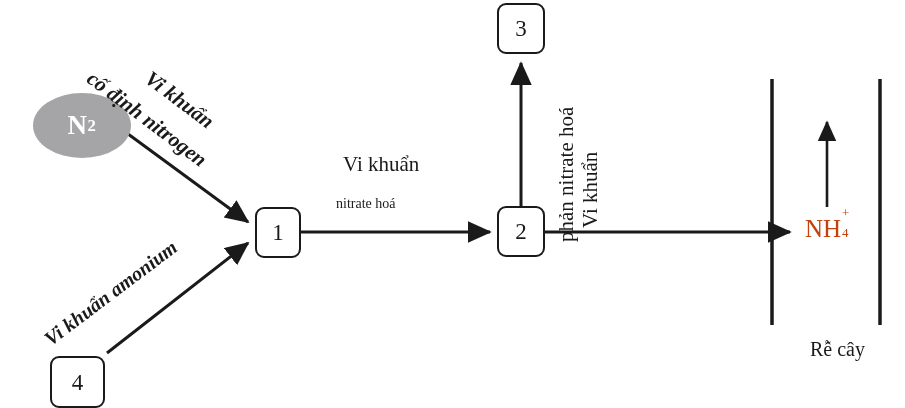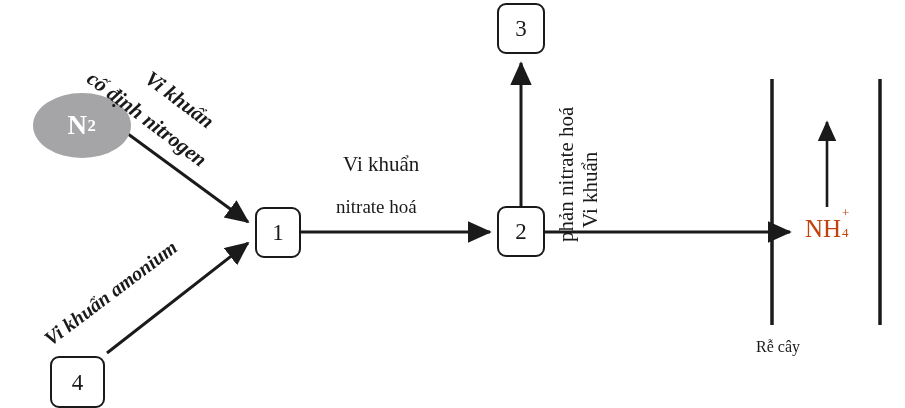--- a/index.html
+++ b/index.html
@@ -94,21 +94,21 @@
   }
 
   .flat-label {
     position: absolute;
     white-space: nowrap;
     font-family: "Liberation Serif", "DejaVu Serif", serif;
     color: #1a1a1a;
     text-align: center;
   }
   #label-nitrate-line1 { left: 343px; top: 152px; font-size: 21px; }
-  #label-nitrate-line2 { left: 336px; top: 196px; font-size: 19px; }
+  #label-nitrate-line2 { left: 336px; top: 196px; font-size: 14px; }
 
   .vert-label {
     position: absolute;
     white-space: nowrap;
     font-family: "Liberation Serif", "DejaVu Serif", serif;
     color: #1a1a1a;
     transform: rotate(-90deg);
     transform-origin: left top;
   }
   #label-denitri-line1 { left: 578px; top: 228px; font-size: 21px; }
@@ -140,24 +140,24 @@
   #nh4-charge-stack .sub {
     position: absolute;
     left: 1px;
     top: 14px;
     font-size: 13px;
     line-height: 1;
   }
 
   #root-caption {
     position: absolute;
-    left: 756px;
+    left: 810px;
     top: 338px;
     font-family: "Liberation Serif", "DejaVu Serif", serif;
-    font-size: 16px;
+    font-size: 20px;
     color: #1a1a1a;
     white-space: nowrap;
   }
 </style>
 </head>
 <body>
 
 <div id="diagram-root">
 
   <svg id="diagram-svg" viewBox="0 0 905 408" xmlns="http://www.w3.org/2000/svg">

